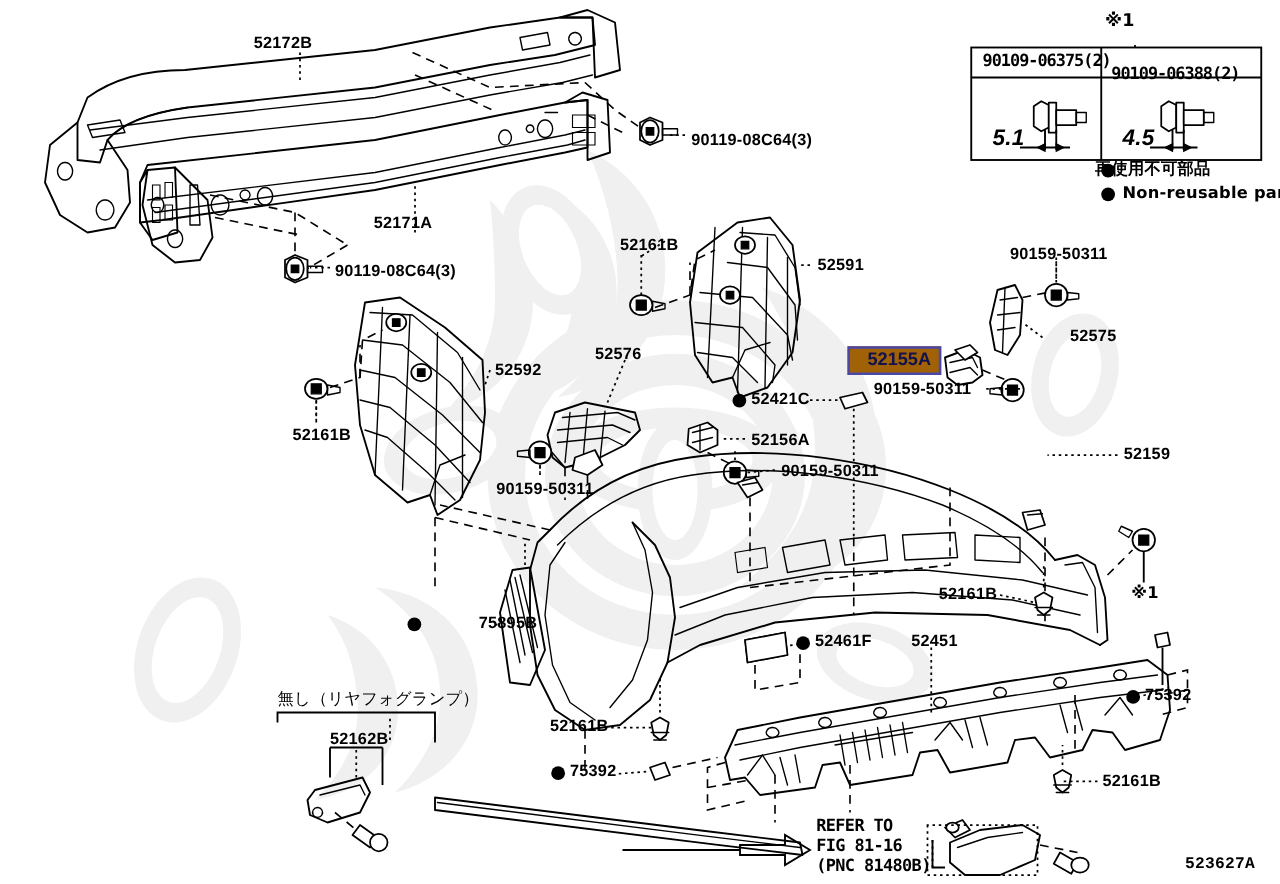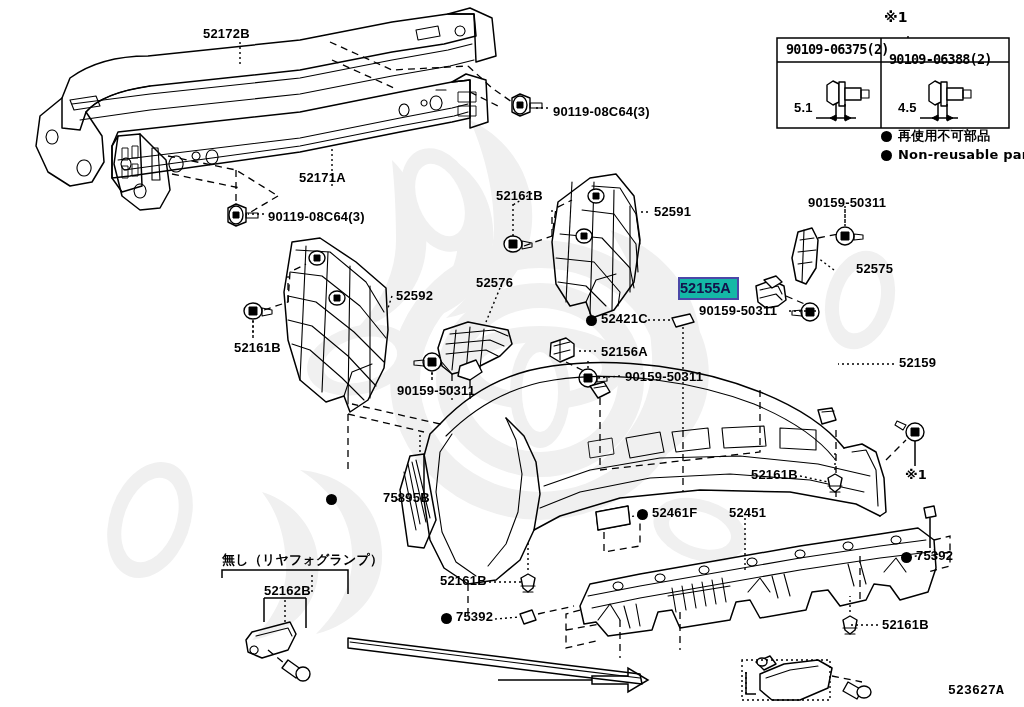--- a/index.html
+++ b/index.html
@@ -31,58 +31,59 @@
     font-family: "Liberation Sans", "DejaVu Sans", sans-serif;
     font-weight: bold;
     font-size: 13px;
     letter-spacing: 0.2px;
     color: #000000;
     white-space: nowrap;
     line-height: 1.05;
   }
   .lbl.jp {
     font-family: "DejaVu Sans", "Liberation Sans", sans-serif;
-    font-weight: bold;
+    font-weight: normal;
     font-size: 13px;
   }
   .lbl.diagid {
     font-family: Liberation Mono, monospace;
     font-weight: bold;
     font-size: 13px;
   }
   .lbl.tbl {
     font-family: "DejaVu Sans Mono", "Liberation Mono", monospace;
     font-weight: bold;
     font-size: 13.5px;
     letter-spacing: -0.8px;
   }
   .lbl.dim {
     font-family: "Liberation Sans", sans-serif;
     font-weight: bold;
-    font-size: 13px;
+    font-size: 18px;
+    font-style: italic;
   }
   .lbl.refer {
     font-family: "DejaVu Sans Mono", "Liberation Mono", monospace;
     font-weight: bold;
     font-size: 13.5px;
     letter-spacing: -0.5px;
     line-height: 1.18;
   }
   .lbl.legend {
     font-family: "DejaVu Sans", sans-serif;
     font-weight: bold;
     font-size: 13px;
   }
 
   
   .hl {
     position: absolute;
-    padding: 1px 6px 2px 0;
+    padding: 1px 6px 2px 14px;
     border: 2px solid #4b48a8;
-    background: #14b8a6;
+    background: #a16207;
     font-family: "Liberation Sans", sans-serif;
     font-weight: bold;
     font-size: 14.5px;
     color: #13124a;
     white-space: nowrap;
     line-height: 1.12;
   }
 
   .bullet {
     position: absolute;
@@ -577,21 +578,21 @@
   <div id="overlay">
 
     <div class="lbl" style="left:884px; top:10px; font-family:'DejaVu Sans',sans-serif; font-size:14px;">※1</div>
 
     <div class="lbl tbl" style="left:786px; top:42px;">90109-06375(2)</div>
     <div class="lbl tbl" style="left:889px; top:52px;">90109-06388(2)</div>
     <div class="lbl dim" style="left:794px; top:101px;">5.1</div>
     <div class="lbl dim" style="left:898px; top:101px;">4.5</div>
 
     <div class="bullet" style="left:881px; top:131px;"></div>
-    <div class="lbl legend" style="left:898px; top:129px;text-align:right;">再使用不可部品</div>
+    <div class="lbl legend" style="left:876px; top:129px;text-align:right;">再使用不可部品</div>
     <div class="bullet" style="left:881px; top:150px;"></div>
     <div class="lbl legend" style="left:898px; top:148px;">Non-reusable part</div>
 
     <div class="lbl" style="left:203px; top:27px;">52172B</div>
     <div class="lbl" style="left:553px; top:105px;">90119-08C64(3)</div>
     <div class="lbl" style="left:299px; top:171px;">52171A</div>
     <div class="lbl" style="left:268px; top:210px;">90119-08C64(3)</div>
     <div class="lbl" style="left:496px; top:189px;">52161B</div>
     <div class="lbl" style="left:654px; top:205px;">52591</div>
     <div class="lbl" style="left:808px; top:196px;">90159-50311</div>
@@ -627,17 +628,22 @@
     <div class="bullet" style="left:441px; top:613px;"></div>
     <div class="lbl" style="left:456px; top:610px;">75392</div>
 
     <div class="lbl" style="left:264px; top:584px;">52162B</div>
     <div class="lbl" style="left:882px; top:618px;">52161B</div>
 
     <div class="lbl jp" style="left:222px; top:553px;">無し（リヤフォグランプ）</div>
 
     <div class="hl" style="left:678px; top:277px;">52155A</div>
 
+    <div class="lbl refer" style="left:653px; top:654px;">
+      <div>REFER TO</div>
+      <div>FIG 81-16</div>
+      <div>(PNC 81480B)</div>
+    </div>
 
     <div class="lbl diagid" style="left:948px; top:684px;">523627A</div>
 
   </div>
 </div>
 
 </body></html>

